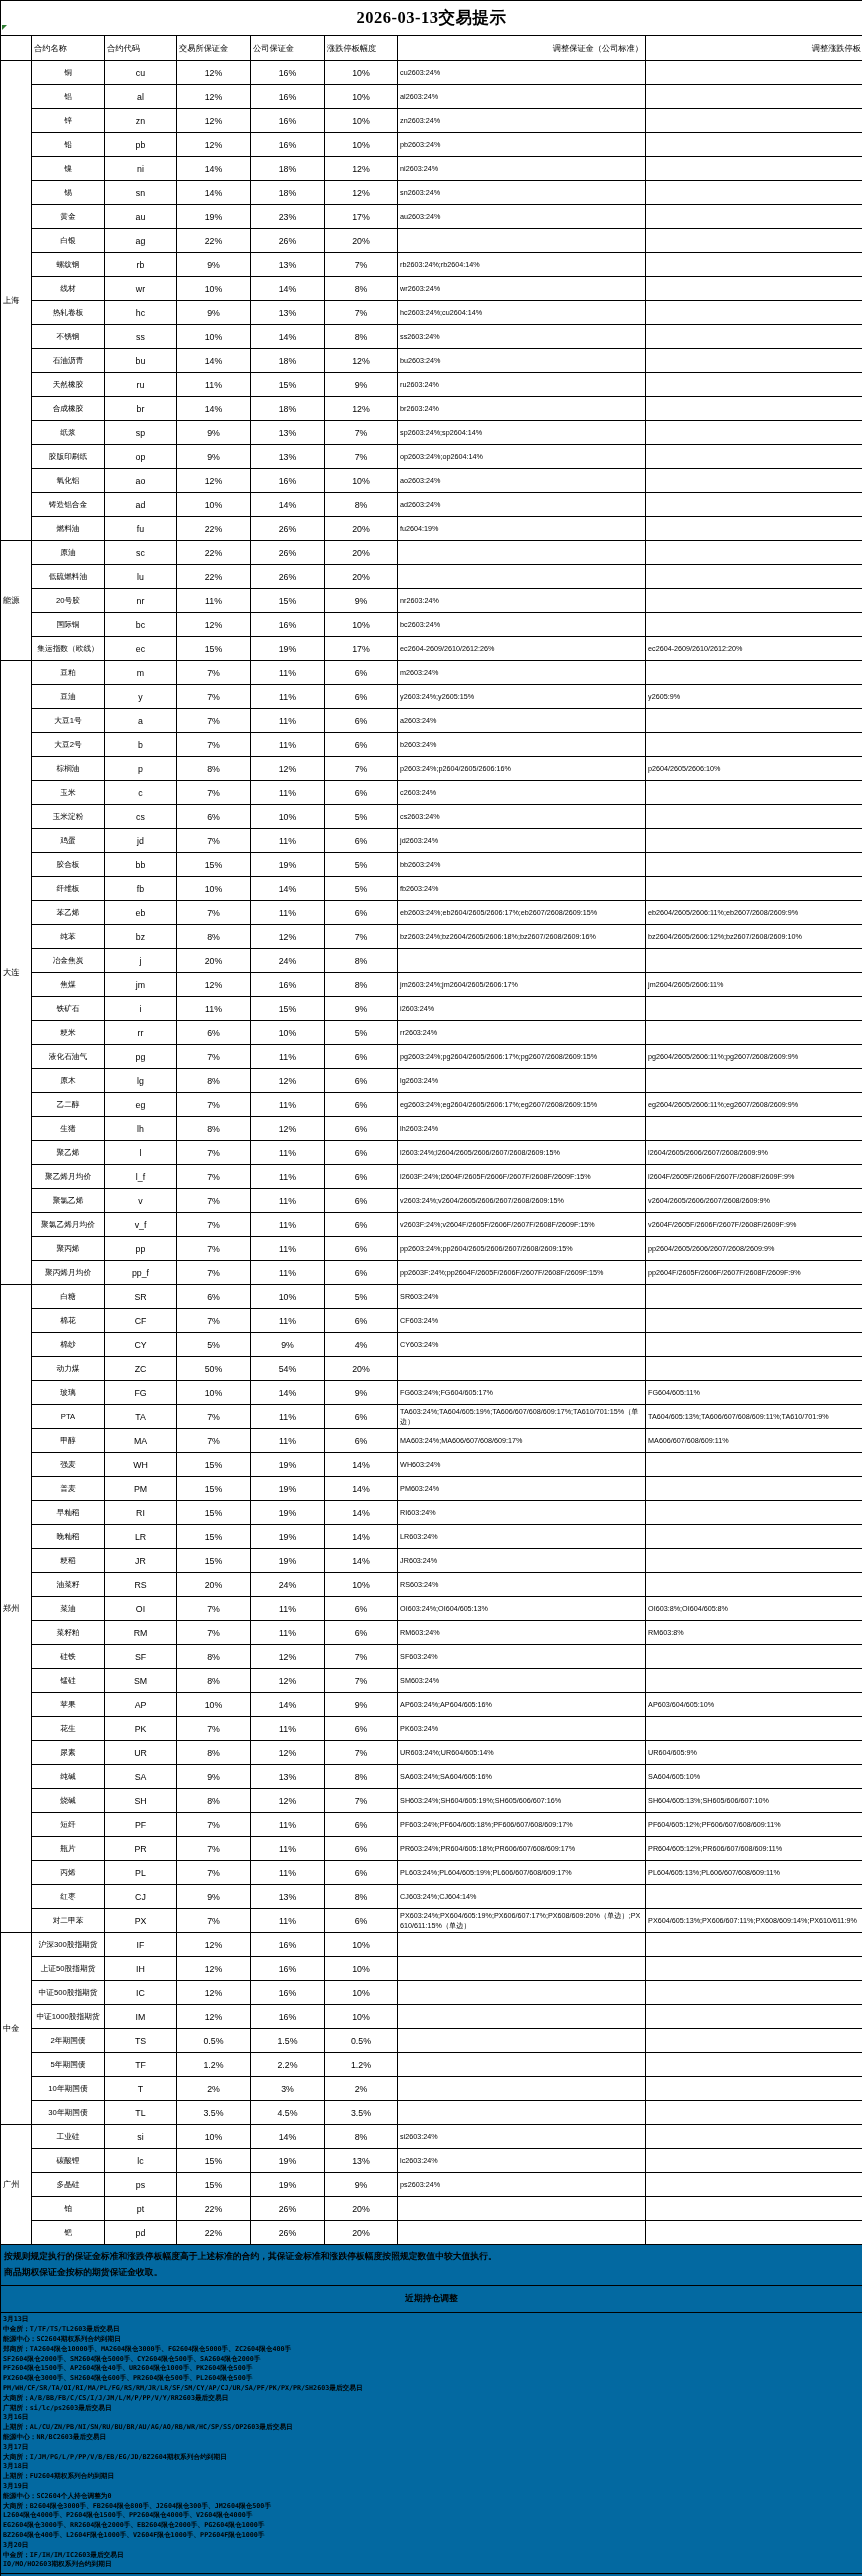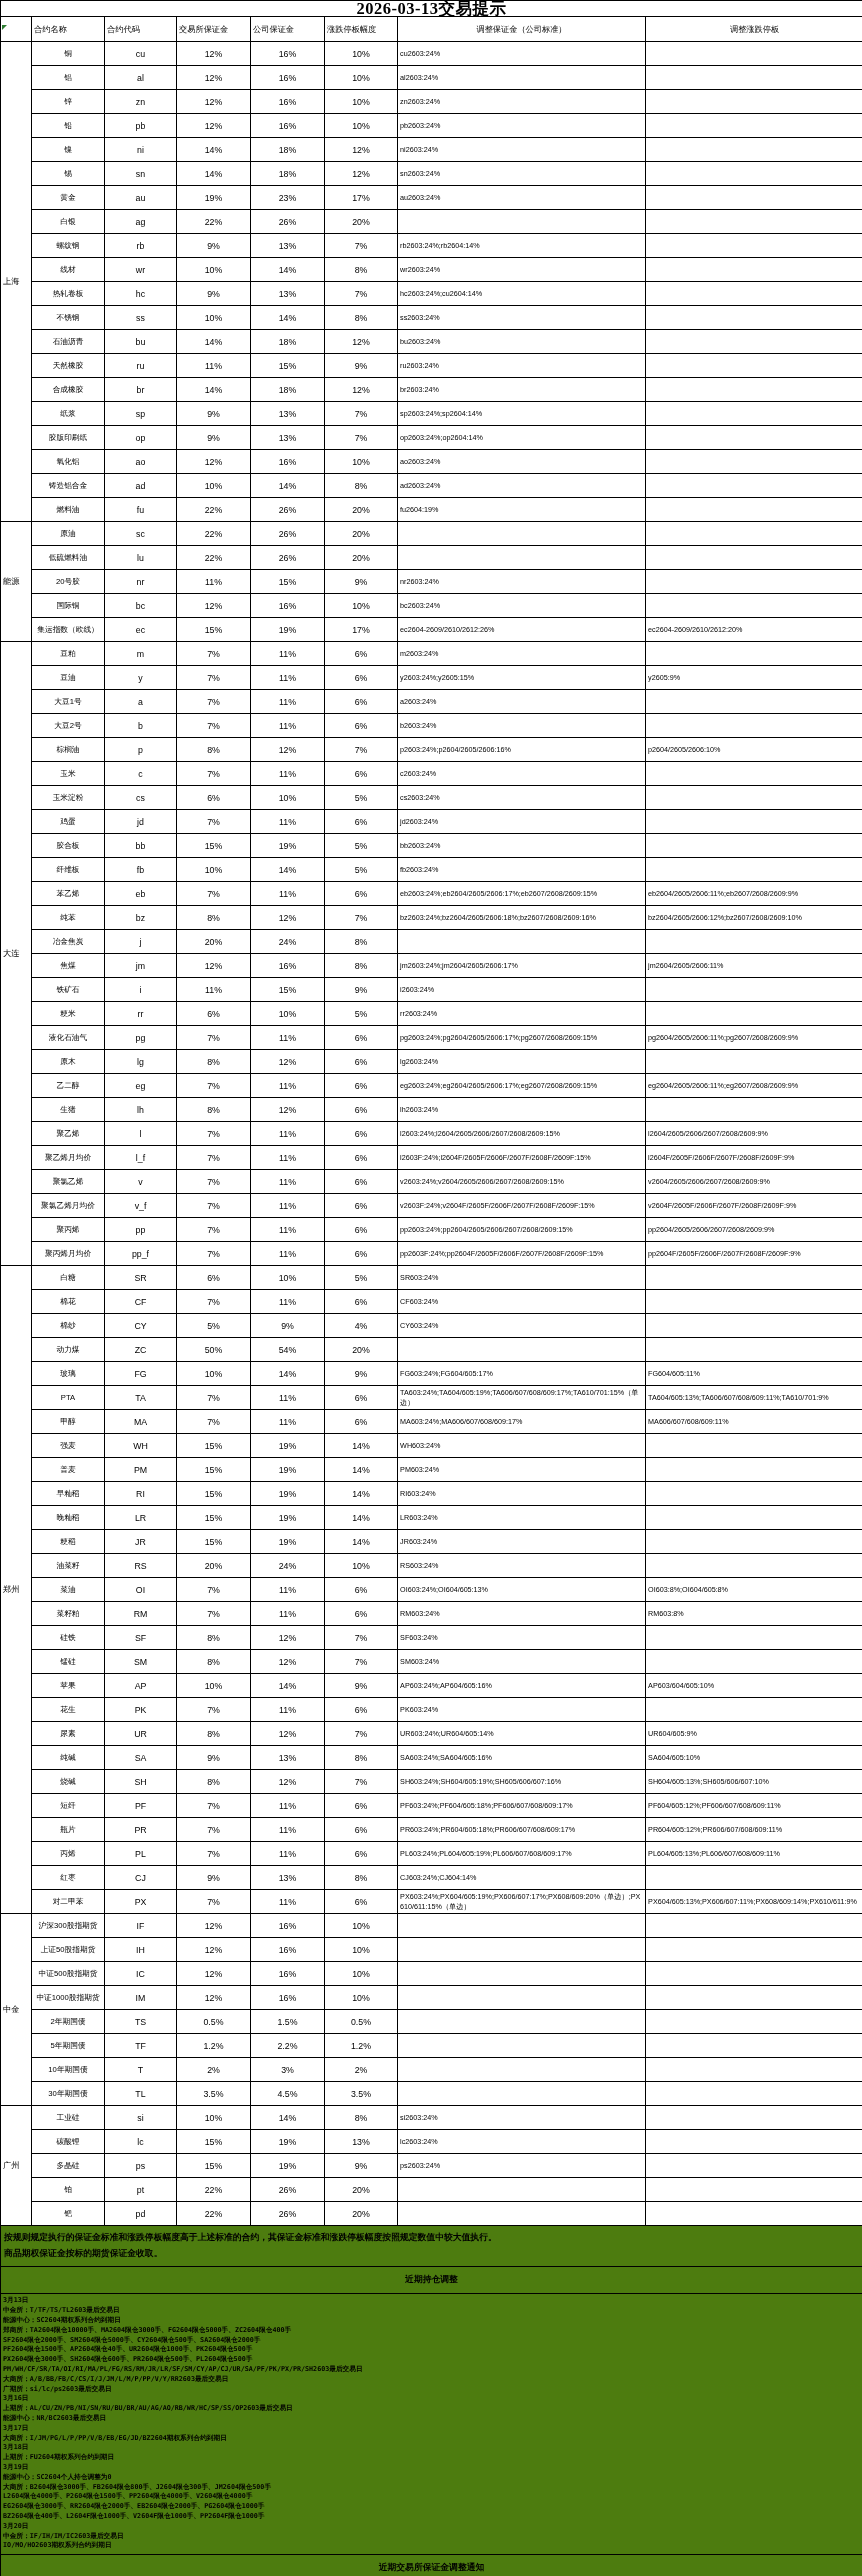--- a/index.html
+++ b/index.html
@@ -1,43 +1,43 @@
 <!DOCTYPE html>
 <html style="font-size:8.2px"><head>
 <meta charset="utf-8">
 <style>
   * { box-sizing: border-box; }
   html,body { margin:0; padding:0; background:#fff; color:#000;
     font-family:"Liberation Sans","DejaVu Sans",sans-serif; }
   .sheet { width:863px; position:relative; background:#fff; }
 
-  .title-band { border:1px solid #000; height:17px; display:flex;
+  .title-band { border:1px solid #000; height:36px; display:flex;
     align-items:center; justify-content:center;
     font-family:"Liberation Serif","DejaVu Serif",serif;
     font-size:16.5px; font-weight:bold; letter-spacing:0.5px; }
 
   .artifact-tri { position:absolute; left:1.5px; top:25px; width:0; height:0;
     border-top:5.7px solid #2e7d32; border-right:5.7px solid transparent; z-index:2; }
 
   table.margin-table { width:863px; border-collapse:collapse; table-layout:fixed;
     border:1px solid #000; margin-top:-1px; }
   table.margin-table td { border:0.5px solid #000; padding:1px 2.1px; overflow:hidden; }
   table.margin-table thead td { font-size:8.2px; height:25px;
     border-bottom:1px solid #000; }
-  table.margin-table thead td.hleft { text-align:center;margin-top:24px; }
+  table.margin-table thead td.hleft { text-align:right;margin-top:24px; }
   table.margin-table tbody tr { height:24px; }
   tr.group-start td { border-top:1px solid #000; }
   td.exch { text-align:left; font-size:8.2px; border-left:1px solid #000;
     border-right:0.5px solid #000; padding:0 1px; }
   td.cname { text-align:center; font-size:7.7px; }
   td.ccode { text-align:center; font-size:8.8px; }
   td.pct   { text-align:center; font-size:8.8px; }
   td.adj   { text-align:left; font-size:7.2px; line-height:9.3px; word-break:break-all; }
 
-  .block { border:1px solid #000; margin-top:-1px; background:#4d7c0f; }
+  .block { border:1px solid #000; margin-top:-1px; background:#0369a1; }
   .notes-block { padding:4.1px 3.1px 5.2px 3.1px; }
   .notes-block div { font-size:8.8px; font-weight:bold; line-height:15.5px; }
   .banner { text-align:center; font-weight:bold; font-size:8.8px; padding:7px 0; }
   .lines-block { padding:2.1px 2.1px 3.1px 2.1px;font-weight:bold; }
   .lines-block div { font-size:6.7px; line-height:9.8px;
     font-family:"DejaVu Sans Mono","Liberation Mono",monospace; white-space:pre-wrap; }
   .plain-block { padding:3.1px 2.1px; }
   .plain-block div { font-size:7.7px; line-height:10.3px;
     font-family:"DejaVu Sans Mono","Liberation Mono",monospace; }
 </style>

